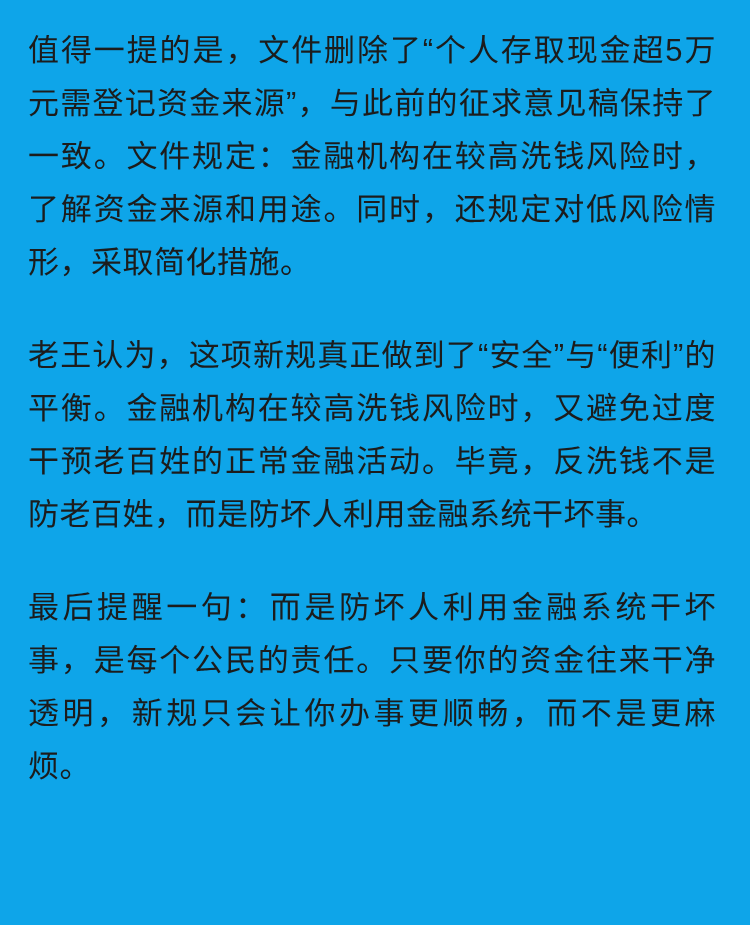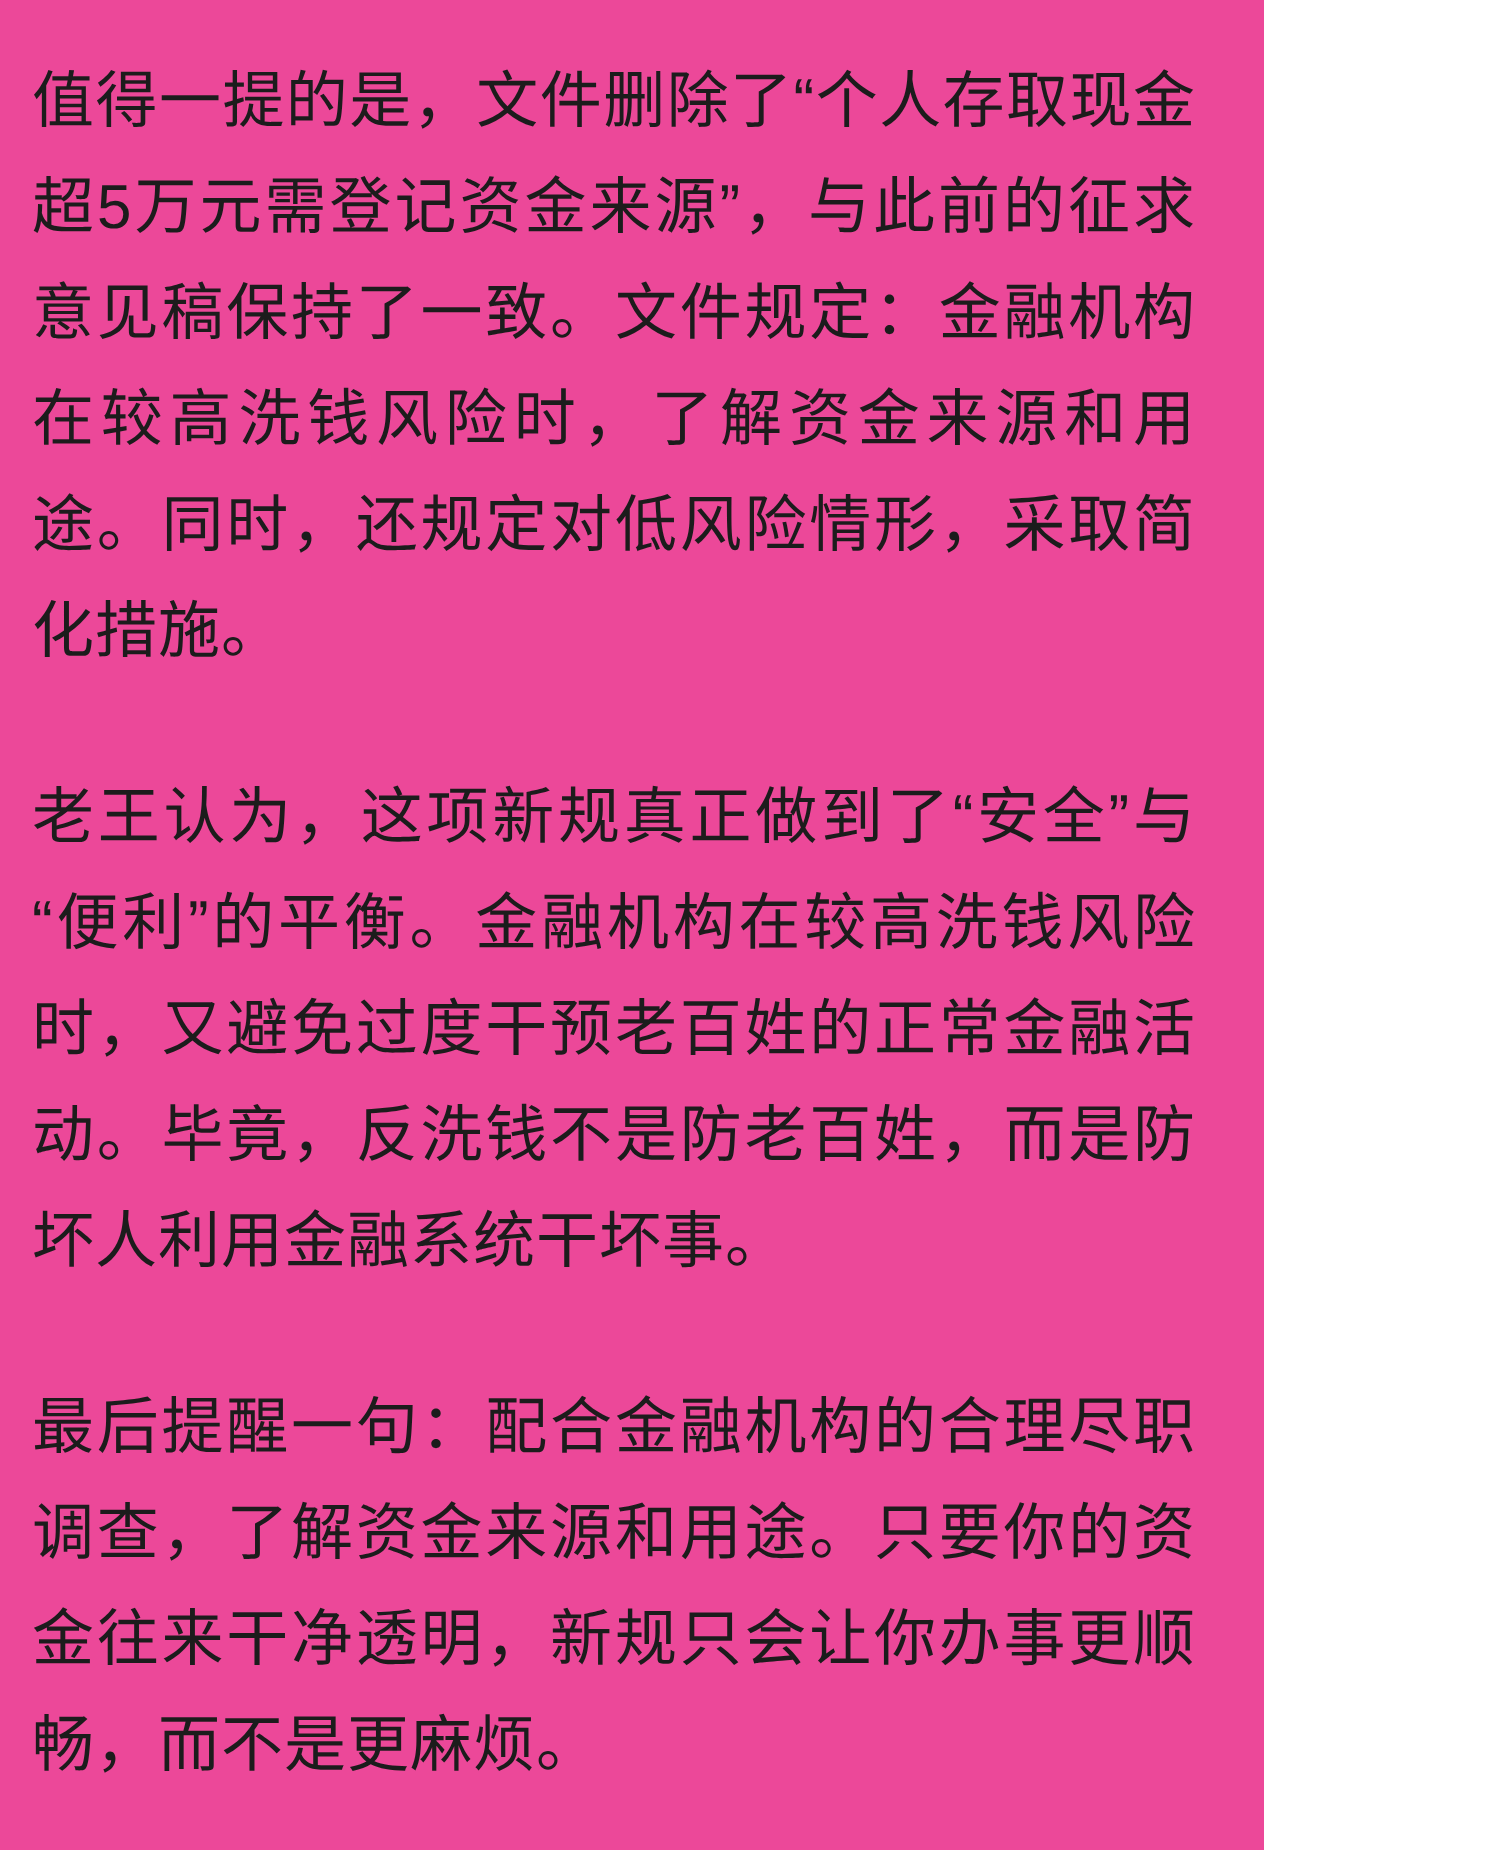--- a/index.html
+++ b/index.html
@@ -8,24 +8,24 @@
     background: #ffffff;
   }
   body {
     width: 750px;
     height: 925px;
     overflow: hidden;
     font-family: "Liberation Sans", "DejaVu Sans", sans-serif;
   }
   .article {
     box-sizing: border-box;
-    width: 632px;
+    width: 750px;
     height: 925px;
-    padding: 24px 34px 0 16px;
-    background: #ec4899;
+    padding: 24px 34px 0 28px;
+    background: #0ea5e9;
   }
   .para {
     margin: 0 0 40px 0;
     color: #1c1c1c;
     font-size: 31px;
     line-height: 53px;
     letter-spacing: 0.5px;
     text-align: justify;
     text-justify: inter-ideograph;
     font-weight: 400;
@@ -33,14 +33,14 @@
   .para:last-child {
     margin-bottom: 0;
   }
 </style>
 </head>
 <body>
 
 <div class="article">
   <p class="para">值得一提的是，文件删除了“个人存取现金超5万元需登记资金来源”，与此前的征求意见稿保持了一致。文件规定：金融机构在较高洗钱风险时，了解资金来源和用途。同时，还规定对低风险情形，采取简化措施。</p>
   <p class="para">老王认为，这项新规真正做到了“安全”与“便利”的平衡。金融机构在较高洗钱风险时，又避免过度干预老百姓的正常金融活动。毕竟，反洗钱不是防老百姓，而是防坏人利用金融系统干坏事。</p>
-  <p class="para">最后提醒一句：配合金融机构的合理尽职调查，了解资金来源和用途。只要你的资金往来干净透明，新规只会让你办事更顺畅，而不是更麻烦。</p>
+  <p class="para">最后提醒一句：而是防坏人利用金融系统干坏事，是每个公民的责任。只要你的资金往来干净透明，新规只会让你办事更顺畅，而不是更麻烦。</p>
 </div>
 
 </body></html>

